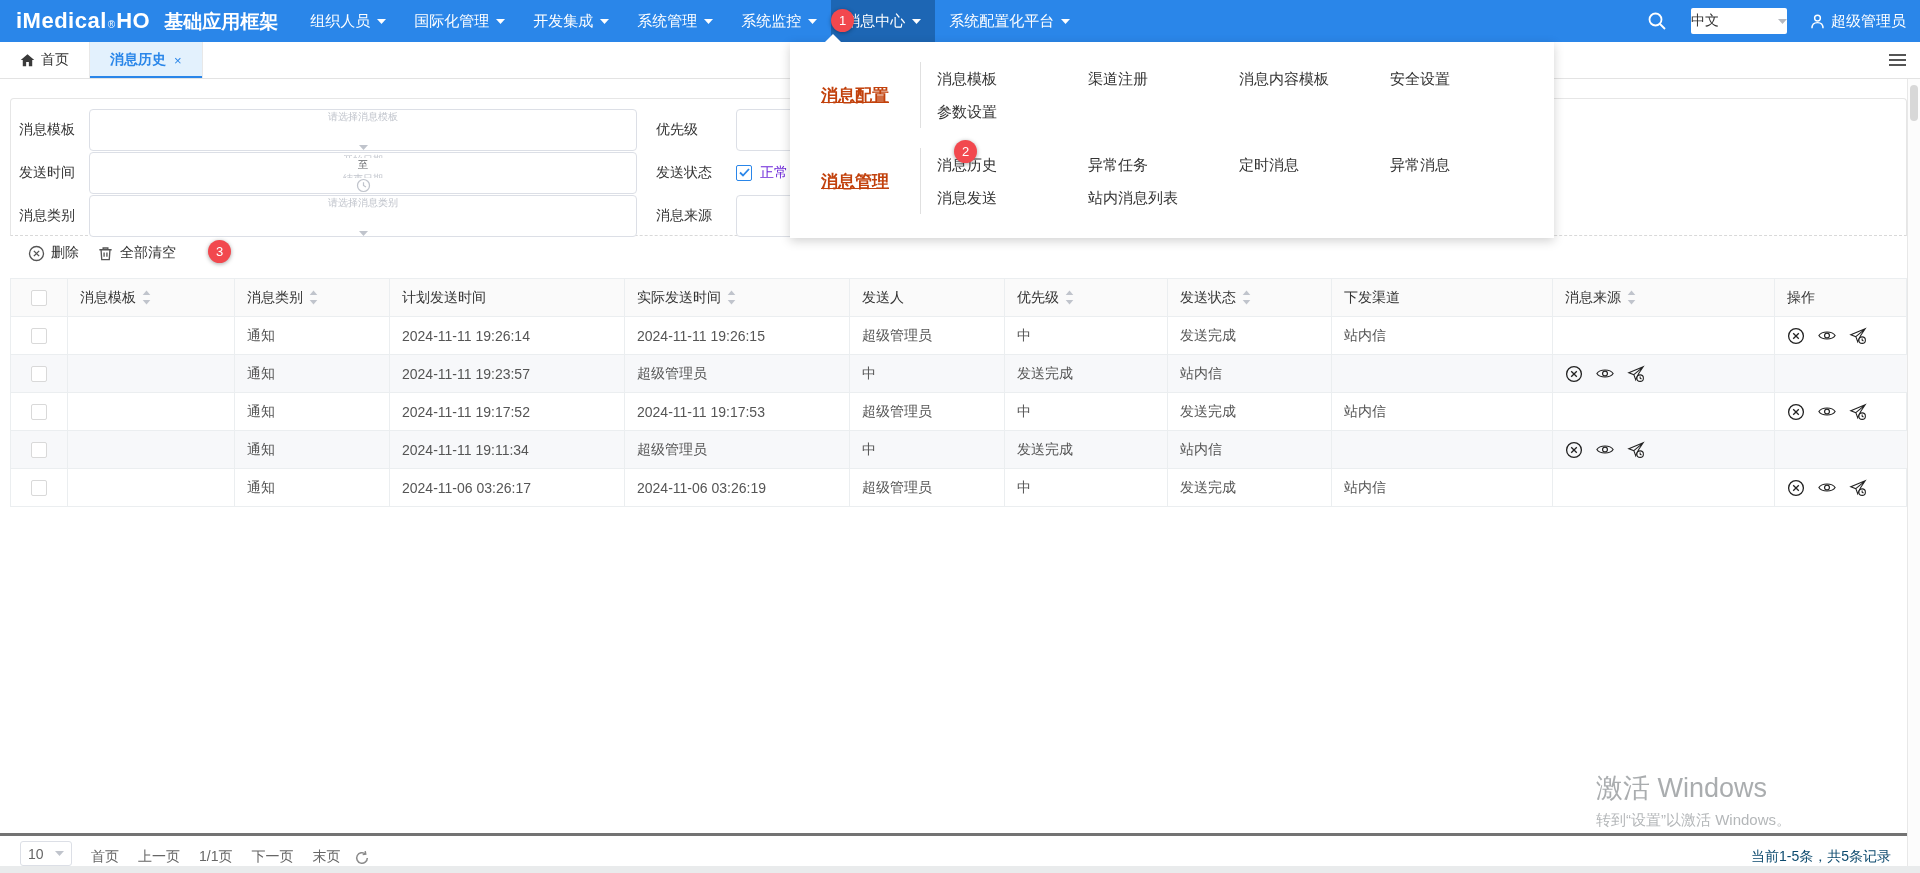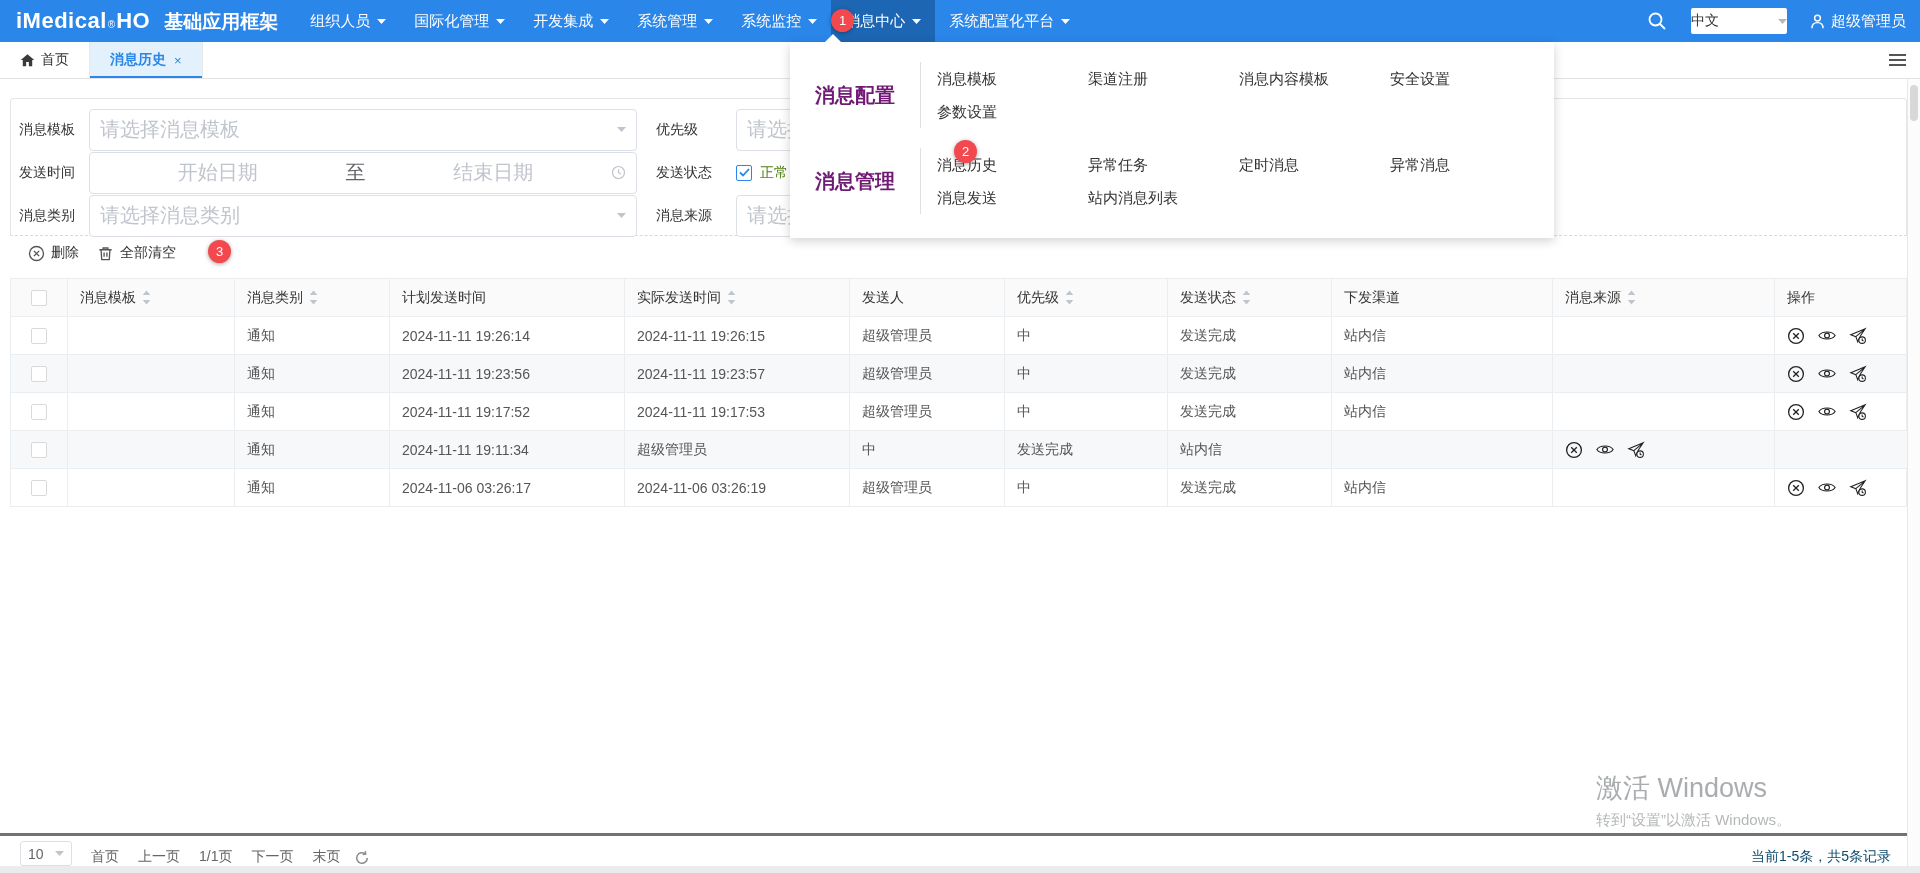--- a/index.html
+++ b/index.html
@@ -40,29 +40,29 @@
   .tab-close { margin-left:8px; font-size:13px; font-weight:normal; color:#2a86e9; cursor:pointer; }
   .tab-list-btn { margin-left:auto; align-self:center; margin-right:14px; cursor:pointer;
     display:flex; flex-direction:column; gap:3px; }
   .tab-list-btn i { display:block; width:17px; height:2px; background:#555; }
   
   .filter-panel { position:absolute; left:10px; top:98px; width:1897px; height:138px;
     border:1px solid #e6e6e6; border-bottom:1px dashed #d9d9d9; border-radius:4px 4px 0 0; background:#fff; z-index:1; }
   .f-row { position:absolute; height:33px; display:flex; align-items:center; }
   .f-label { font-size:14px; color:#333; white-space:nowrap; }
   .f-input { height:42px; border:1px solid #dcdfe6; border-radius:4px; background:#fff;
-    display:flex; align-items:center; padding:0 10px; color:#c0c4cc; font-size:20px; cursor:pointer; }
+    display:flex; align-items:center; padding:0 10px; color:#c0c4cc; font-size:10px; cursor:pointer;flex-direction:column; }
   .f-placeholder { flex:1; overflow:hidden; white-space:nowrap; }
   .sel-caret { display:flex; color:#c0c4cc; }
   .date-mid { color:#606266; padding:0 10px; }
   .f-check { display:flex; align-items:center; }
   .checkbox { width:16px; height:16px; border:1px solid #2a86e9; border-radius:2px;
     display:flex; align-items:center; justify-content:center; background:#fff; cursor:pointer; }
   .checkbox svg { display:block; }
-  .check-label { margin-left:8px; color:#4d7c0f; }
+  .check-label { margin-left:8px; color:#6d28d9; }
   
   .toolbar { position:absolute; left:10px; top:240px; height:26px; display:flex; align-items:center; z-index:1; }
   .tool-btn { display:flex; align-items:center; margin-left:18px; color:#333; cursor:pointer; font-size:14px; }
   .tool-btn svg { margin-right:6px; color:#555; }
   
   .grid-table { position:absolute; left:10px; top:278px; width:1897px; z-index:1;
     border-top:1px solid #ebeef0; }
   .g-row { display:grid; grid-template-columns:58px 167px 155px 235px 225px 155px 163px 164px 221px 222px 1fr;
     border-bottom:1px solid #ebeef0; height:38px; background:#fff; }
   .g-row.head { background:#fafafa; height:38px; }
@@ -76,21 +76,21 @@
   .row-checkbox { width:16px; height:16px; border:1px solid #d9d9d9; border-radius:2px; background:#fff; cursor:pointer; }
   .action-icons { display:flex; gap:13px; align-items:center; color:#222; }
   .action-icons span { display:flex; cursor:pointer; }
   
   .mega-menu { position:absolute; left:790px; top:42px; width:764px; background:#fff; z-index:50;
     box-shadow:0 3px 10px rgba(0,0,0,0.18); padding:10px 0 14px 0; }
   .mega-arrow { position:absolute; top:-8px; left:34px; width:0; height:0;
     border-left:9px solid transparent; border-right:9px solid transparent; border-bottom:9px solid #fff; }
   .menu-group { display:flex; padding:10px 0; }
   .menu-group-title { width:130px; display:flex; align-items:center; justify-content:center;
-    font-weight:bold; font-size:20px; color:#701a75; }
+    font-weight:bold; font-size:17px; color:#c2410c;text-decoration:underline; }
   .menu-cols { display:flex; border-left:1px solid #e0e0e0; padding-left:16px; }
   .menu-col { width:151px; display:flex; flex-direction:column; }
   .menu-item { height:33px; line-height:33px; font-size:15px; color:#333; cursor:pointer; white-space:nowrap; }
   
   .pagination { position:absolute; left:0; top:833px; width:1907px; height:33px; background:#fff;
     border-top:3px solid #737373; display:flex; align-items:flex-end; color:#666; z-index:2; }
   .page-size { width:52px; height:25px; border:1px solid #dcdfe6; border-radius:3px; margin-left:20px;
     display:flex; align-items:center; padding:0 7px; cursor:pointer; color:#666; }
   .page-size .ps-val { flex:1; }
   .page-link { margin-left:19px; cursor:pointer; white-space:nowrap; }
@@ -420,21 +420,20 @@
           </span>
         </span>
       </div>
     </div>
     <div class="g-row stripe">
       <div class="g-cell">
         <span class="row-checkbox"></span>
       </div>
       <div class="g-cell"></div>
       <div class="g-cell">通知</div>
-      <div class="g-cell">2024-11-11 19:23:56</div>
       <div class="g-cell">2024-11-11 19:23:57</div>
       <div class="g-cell">超级管理员</div>
       <div class="g-cell">中</div>
       <div class="g-cell">发送完成</div>
       <div class="g-cell">站内信</div>
       <div class="g-cell"></div>
       <div class="g-cell">
         <span class="action-icons">
           <span>
             <svg width="18" height="18" viewBox="0 0 18 18" fill="none" stroke="#222" stroke-width="1.3">

